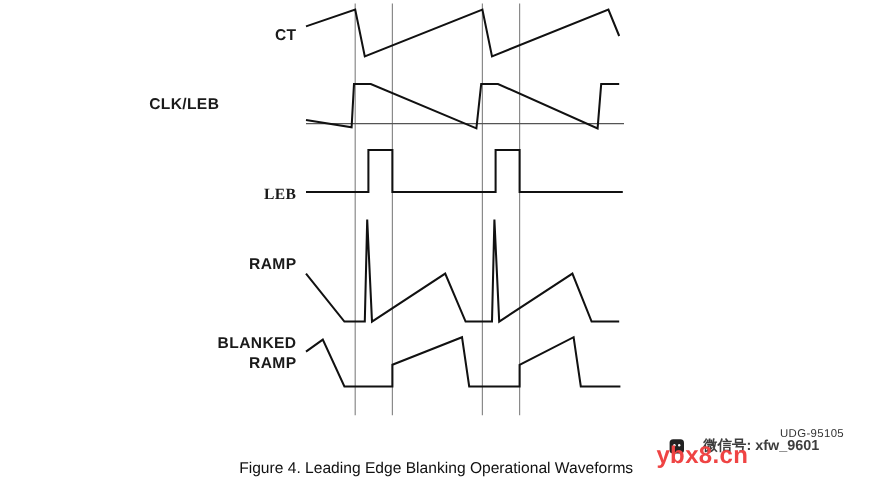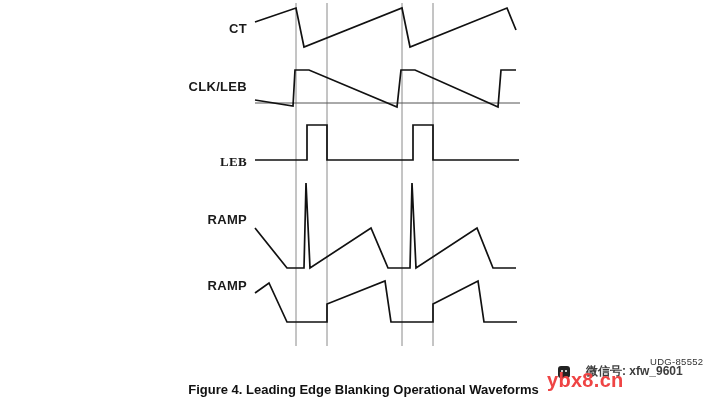--- a/index.html
+++ b/index.html
@@ -7,21 +7,21 @@
     width:727px;height:410px;position:relative;overflow:hidden;
     font-family:"Liberation Sans", sans-serif;color:#111;
   }
   .wave-label{
     position:absolute;left:60px;width:187px;text-align:right;
     font-weight:bold;font-size:13px;letter-spacing:.3px;color:#1a1a1a;line-height:17px;
   }
   #diagram-svg{position:absolute;left:0;top:0;}
   .caption{
     position:absolute;left:0;top:382px;width:727px;text-align:center;
-    font-weight:bold;font-size:13px;color:#111;
+    font-weight:normal;font-size:13px;color:#111;
   }
   .doc-code{
     position:absolute;left:650px;top:356px;font-size:9.5px;color:#333;letter-spacing:.3px;
   }
   .wm-wechat{
     position:absolute;left:558px;top:363px;font-size:12px;color:#3d3d3d;
     font-weight:bold;display:flex;align-items:center;gap:16px;white-space:nowrap;
   }
   .wm-icon{
     width:12px;height:12px;background:#222;border-radius:3px;position:relative;flex:0 0 auto;
@@ -47,32 +47,33 @@
     <line x1="433" x2="433" y1="3" y2="346" stroke="#8a8a8a" stroke-width="1"></line>
     <line x1="255" x2="520" y1="103" y2="103" stroke="#555555" stroke-width="1"></line>
     <polyline points="255,22 296,8 304,47 402,8 410,47 507,8 516,30" fill="none" stroke="#111111" stroke-width="1.7" stroke-linejoin="miter"></polyline>
     <polyline points="255,100 293,106 295,70 309,70 397,107 401,70 415,70 498,107 501,70 516,70" fill="none" stroke="#111111" stroke-width="1.7" stroke-linejoin="miter"></polyline>
     <polyline points="255,160 307,160 307,125 327,125 327,160 413,160 413,125 433,125 433,160 519,160" fill="none" stroke="#111111" stroke-width="1.7" stroke-linejoin="miter"></polyline>
     <polyline points="255,228 287,268 304,268 306,183 310,268 371,228 388,268 410,268 412,183 416,268 477,228 493,268 516,268" fill="none" stroke="#111111" stroke-width="1.7" stroke-linejoin="miter"></polyline>
     <polyline points="255,293 269,283 287,322 327,322 327,304 385,281 391,322 433,322 433,304 478,281 484,322 517,322" fill="none" stroke="#111111" stroke-width="1.7" stroke-linejoin="miter"></polyline>
   </svg>
 
 <div class="wave-label" style="top:20px;">CT</div>
-<div class="wave-label" style="top:78px;">CLK/LEB</div>
+<div class="wave-label" style="top:78px;text-align:center;">CLK/LEB</div>
 <div class="wave-label" style="top:153px;font-family:Liberation Serif, serif;">LEB</div>
 
 <div class="wave-label" style="top:211px;">
   <div>RAMP</div>
 </div>
 
 <div class="wave-label" style="top:277px;">
+  <div>BLANKED</div>
   <div>RAMP</div>
 </div>
 
-<div class="doc-code">UDG-85552</div>
+<div class="doc-code">UDG-95105</div>
 
 <div class="caption">Figure 4. Leading Edge Blanking Operational Waveforms</div>
 
 <div class="wm-wechat">
   <span class="wm-icon"></span>
   <span>微信号: xfw_9601</span>
 </div>
 <div class="wm-site">ybx8.cn</div>
 
 </body></html>

